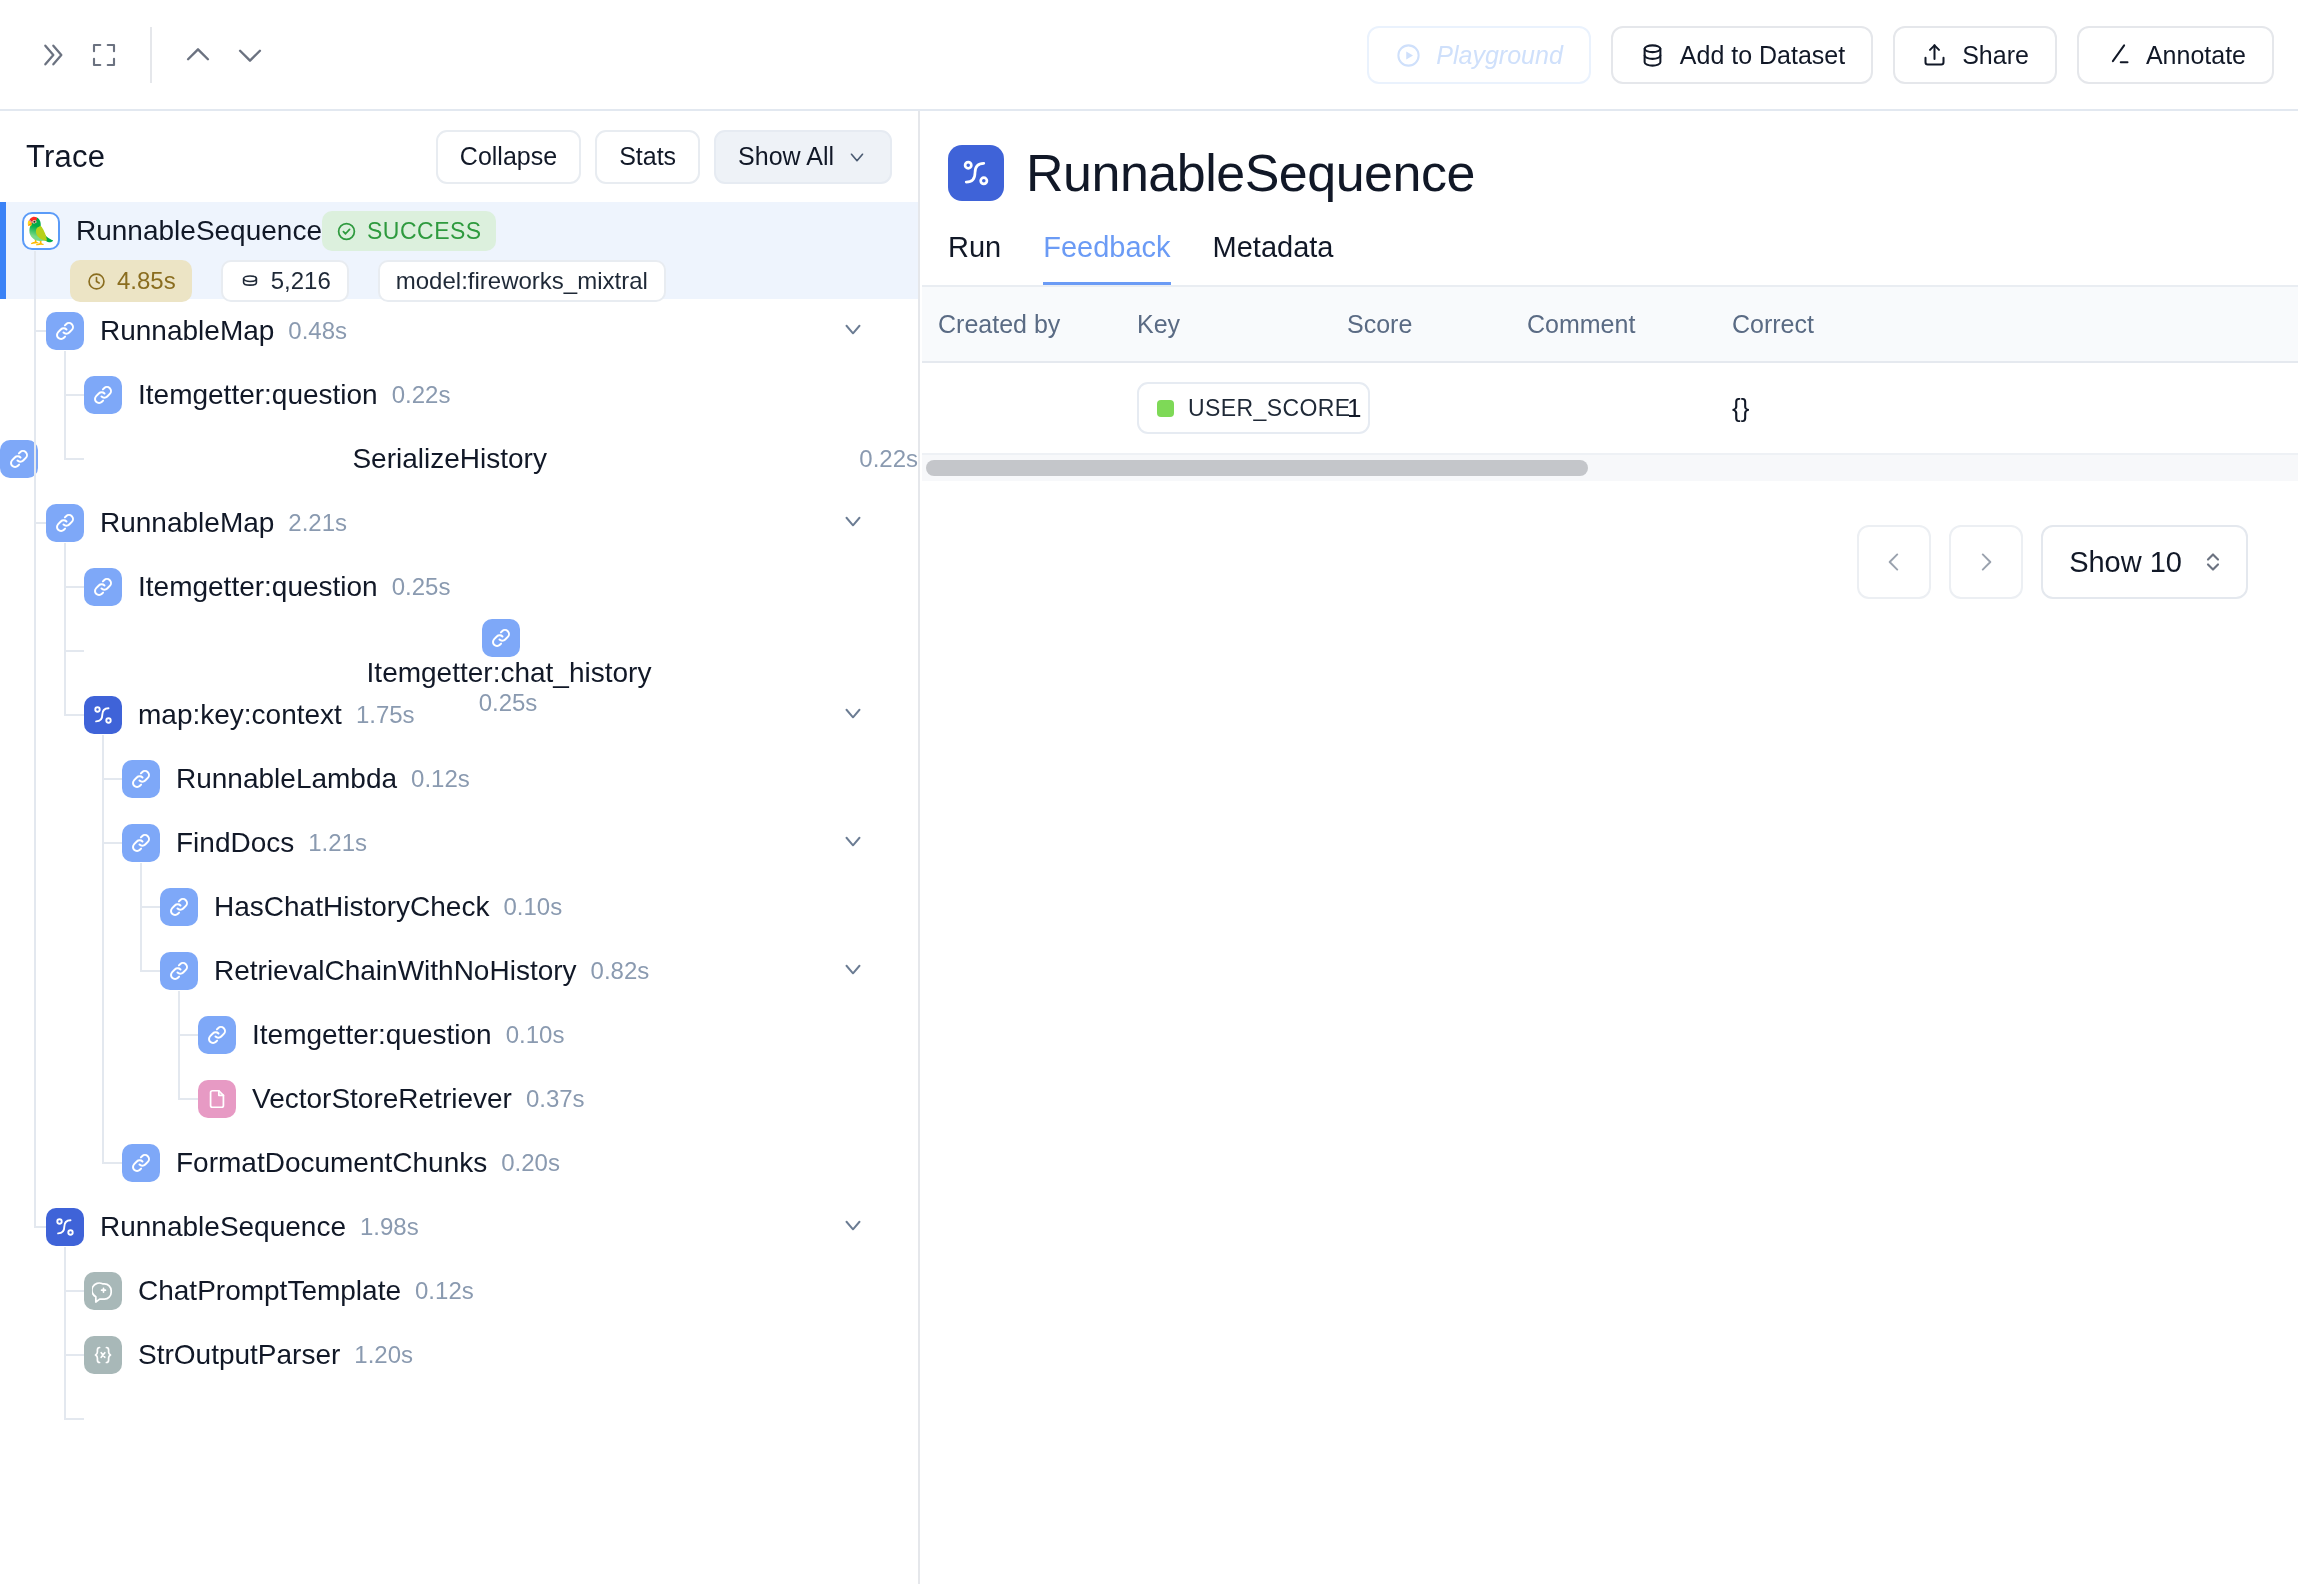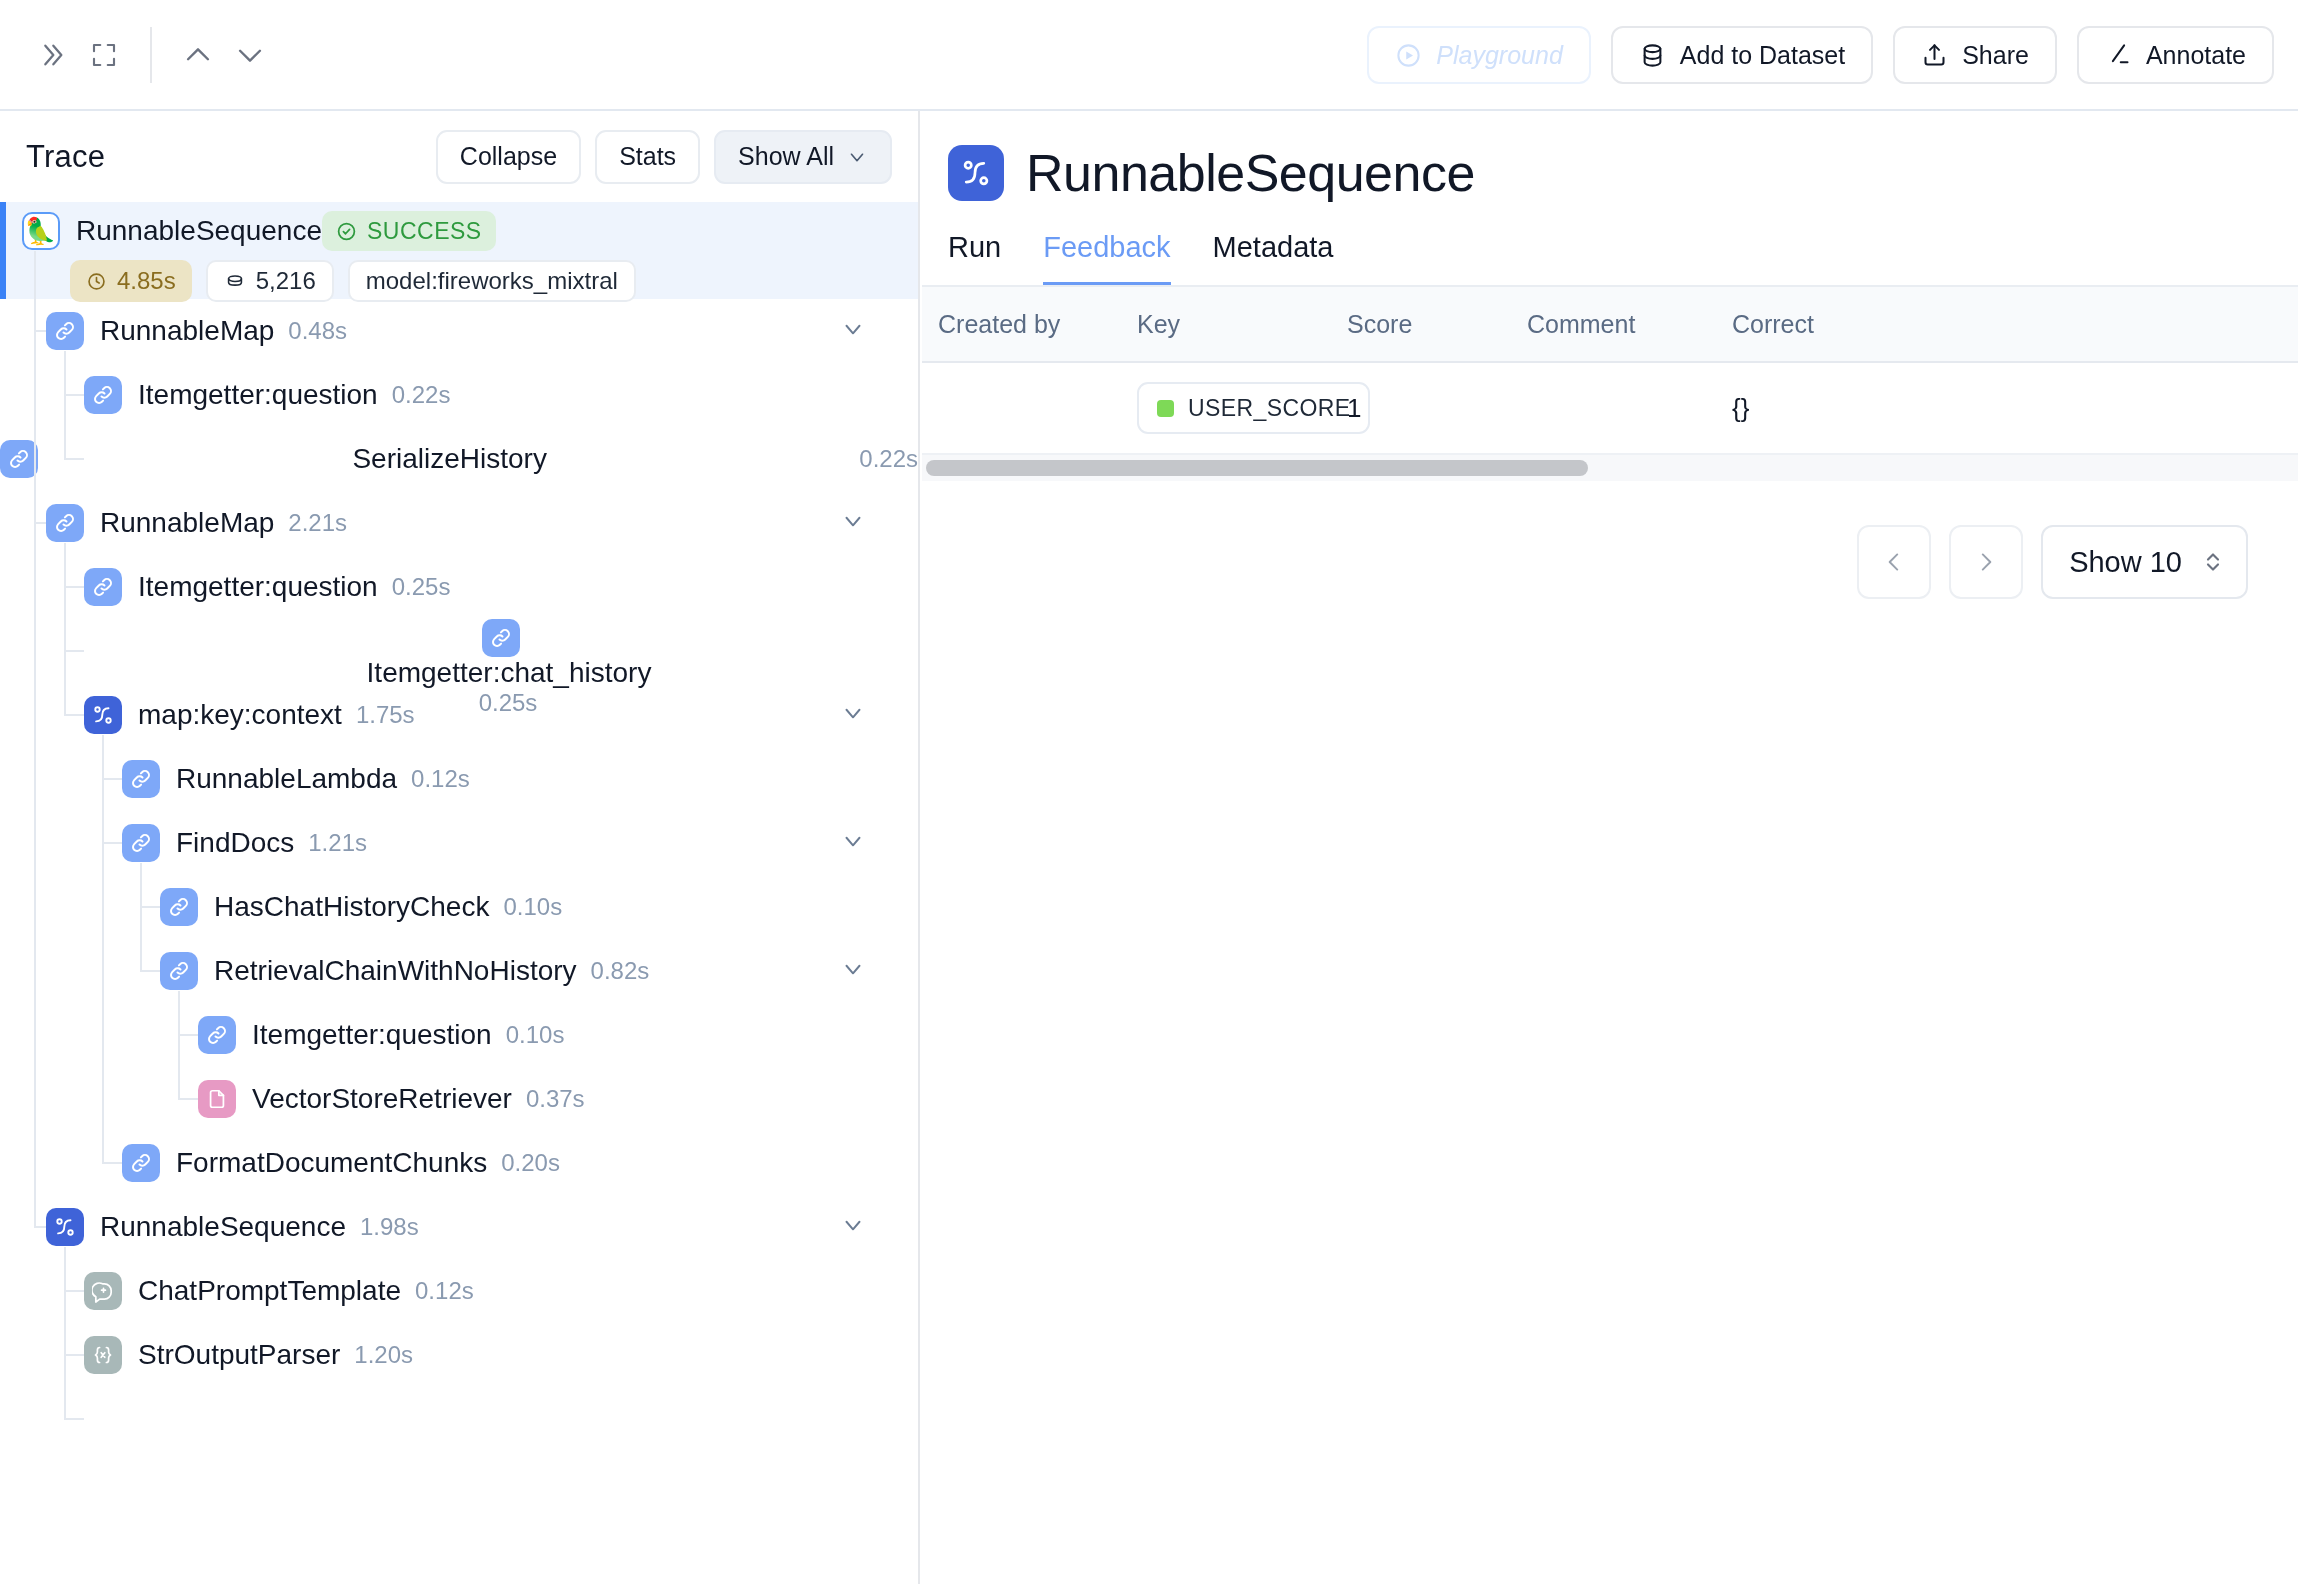--- a/index.html
+++ b/index.html
@@ -61,21 +61,21 @@
   .tree { position: relative; }
   .row {
     position: relative; height: 64px; display: flex; align-items: center;
     cursor: pointer; padding-left: 0;
   }
   .row.root {
     height: 97px; background: #eef4fd; border-left: 6px solid #3b82f6; align-items: flex-start;
     padding-top: 0; display: block;
   }
   .root-inner { display: flex; align-items: center; height: 58px; padding-left: 16px; }
-  .root-badges { display: flex; align-items: center; gap: 14px; padding-left: 64px; }
+  .root-badges { display: flex; align-items: center; gap: 29px; padding-left: 64px; }
 
   .node-icon {
     width: 38px; height: 38px; border-radius: 10px; flex: none;
     display: flex; align-items: center; justify-content: center;
   }
   .node-icon svg { display: block; }
   .ic-link   { background: #7ea8f8; }
   .ic-seq    { background: #3f63d8; }
   .ic-doc    { background: #e79ac4; }
   .ic-prompt { background: #a8b8b8; }

